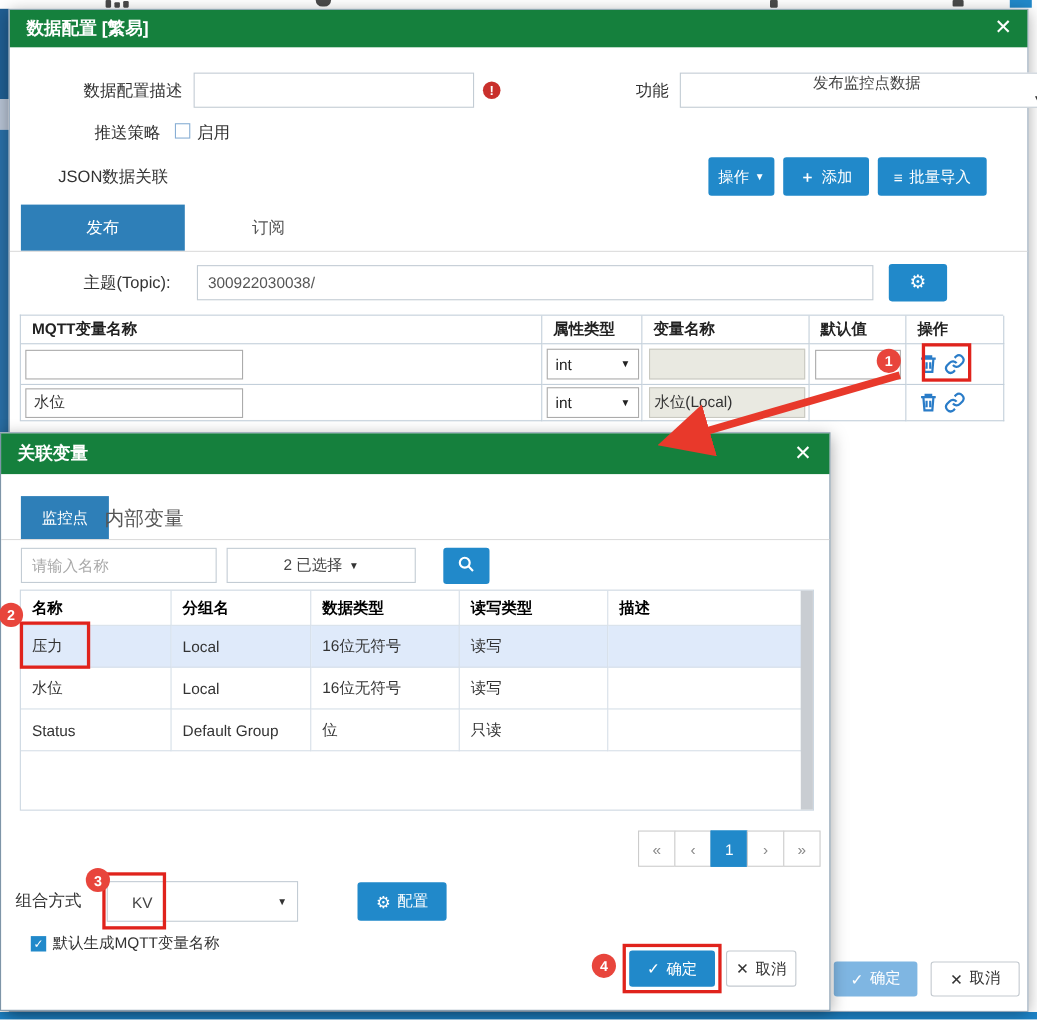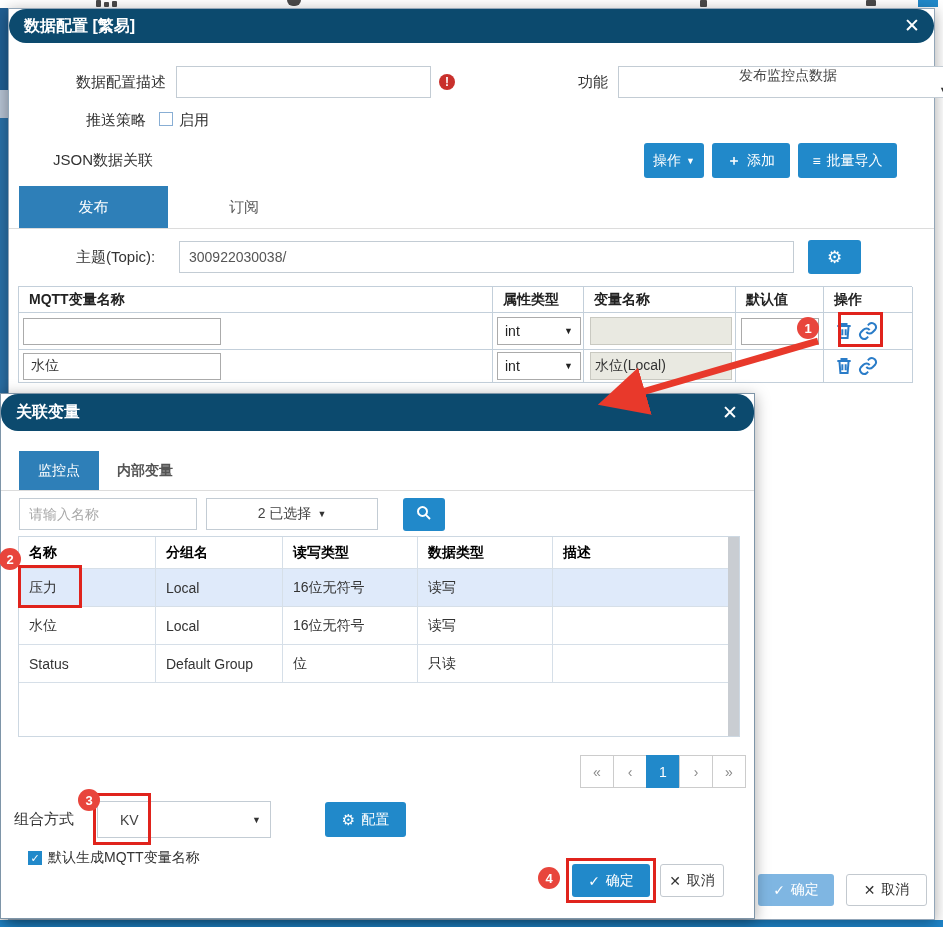--- a/index.html
+++ b/index.html
@@ -3,21 +3,21 @@
 <meta charset="utf-8">
 <style>
   html,body{margin:0;padding:0;background:#fff;}
   *{box-sizing:border-box;font-family:"Liberation Sans","DejaVu Sans",sans-serif;}
   .stage{position:relative;width:943px;height:927px;overflow:hidden;background:#fff;}
   .abs{position:absolute;}
   
   .frag{position:absolute;background:#4a4a4a;border-radius:1px;}
   
   .dialog{position:absolute;background:#fff;border:1px solid #93a6b8;box-shadow:0 3px 14px rgba(0,0,0,.35);}
-  .dlg-header{position:absolute;background:#0c4a6e;color:#fff;border-radius:17px;}
+  .dlg-header{position:absolute;background:#15803d;color:#fff;}
   .dlg-title{position:absolute;left:15px;font-size:16px;font-weight:bold;color:#fff;white-space:nowrap;}
   .dlg-close{position:absolute;color:#fff;font-size:19px;font-weight:bold;cursor:pointer;line-height:1;}
   
   .lbl{position:absolute;font-size:15px;color:#333;white-space:nowrap;}
   .inp{position:absolute;border:1px solid #c3ccd4;background:#fff;font-size:14px;color:#555;padding:0 9px;outline:none;}
   .inp::placeholder{color:#a9a9a9;}
   .selbox{position:absolute;border:1px solid #c3ccd4;background:#fff;font-size:14px;color:#444;display:flex;align-items:center;padding:0 9px;}
   .selbox .caret{margin-left:auto;font-size:9px;color:#333;}
   .btn{position:absolute;background:#2189ca;color:#fff;font-size:14px;border-radius:3px;display:flex;align-items:center;justify-content:center;cursor:pointer;white-space:nowrap;}
   .btn .bicon{margin-right:6px;font-weight:bold;}
@@ -203,21 +203,21 @@
 
   <div class="dialog" style="left:0;top:393px;width:755px;height:526px;z-index:10;border-color:#7e95a8;">
     <div class="dlg-header" style="left:0;top:0;width:753px;height:37px;">
       <span class="dlg-title" style="top:8px;">关联变量</span>
       <span class="dlg-close" style="right:16px;top:9px;">✕</span>
     </div>
 
     <div class="tab-active" style="left:18px;top:57px;width:80px;height:39px;font-size:14px;">
       <span>监控点</span>
     </div>
-    <div class="tab-idle" style="left:98px;top:57px;width:92px;height:39px;font-size:14px;font-weight:bold;">
+    <div class="tab-idle" style="left:84px;top:57px;width:92px;height:39px;font-size:18px;">
       <span>内部变量</span>
     </div>
     <div class="divider" style="left:0;top:96px;width:753px;"></div>
 
     <input class="inp" style="left: 18px; top: 104px; width: 178px; height: 32px;" placeholder="请输入名称">
     <div class="selbox" style="left:205px;top:104px;width:172px;height:32px;justify-content:center;">
       <span>2 已选择</span>
       <span style="font-size:9px;margin-left:6px;color:#333;">▼</span>
     </div>
     <div class="btn" style="left:402px;top:104px;width:42px;height:33px;">
@@ -227,22 +227,22 @@
             <path d="M14.5 14.5L20 20"></path>
           </svg>
       </span>
     </div>
   </div>
 
   <div class="itable" style="z-index:11;">
     <div class="irow ihead">
       <div class="icell">名称</div>
       <div class="icell">分组名</div>
+      <div class="icell">数据类型</div>
       <div class="icell">读写类型</div>
-      <div class="icell">数据类型</div>
       <div class="icell">描述</div>
     </div>
     <div class="irow hl">
       <div class="icell">压力</div>
       <div class="icell">Local</div>
       <div class="icell">16位无符号</div>
       <div class="icell">读写</div>
       <div class="icell"></div>
     </div>
     <div class="irow">

